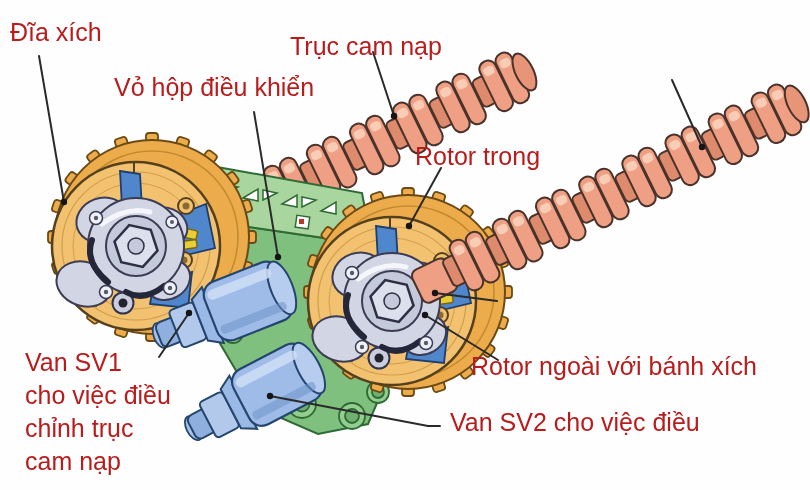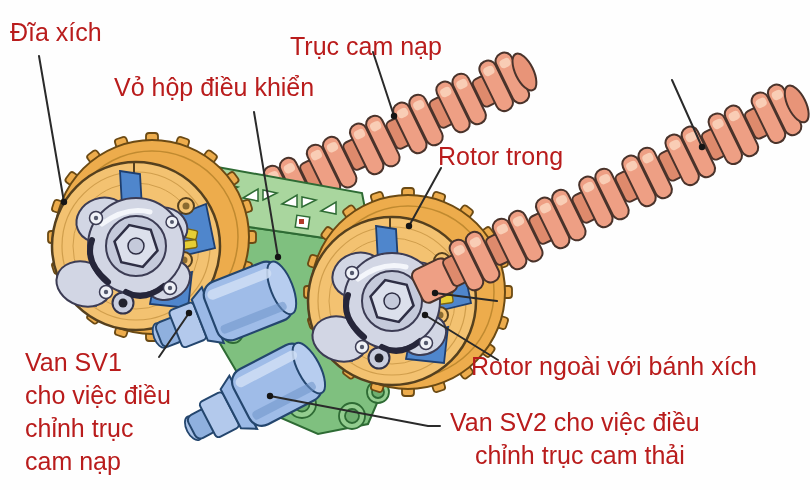--- a/index.html
+++ b/index.html
@@ -217,28 +217,27 @@
     <g>
       <polyline points="270,396 428,426 440,426"></polyline>
           <circle cx="270" cy="396" r="3.2" fill="#151515" stroke="none"></circle>
     </g>
   </g>
 </svg>
 
 <div class="lbl" style="left:10px;top:16px">Đĩa xích</div>
 <div class="lbl" style="left:290px;top:30px">Trục cam nạp</div>
 <div class="lbl" style="left:114px;top:71px">Vỏ hộp điều khiển</div>
-<div class="lbl" style="left:438px;top:140px">Rotor trong</div>
+<div class="lbl" style="left:415px;top:140px">Rotor trong</div>
 <div class="lbl" style="left:471px;top:350px">Rotor ngoài với bánh xích</div>
 
 <div class="lbl" style="left:25px;top:346px">
   <div>Van SV1</div>
   <div>cho việc điều</div>
   <div>chỉnh trục</div>
   <div>cam nạp</div>
 </div>
 
 <div class="lbl" style="left:450px;top:406px">
   <div>Van SV2 cho việc điều</div>
-  <div class="indent">chỉnh trục cam thải</div>
 </div>
 
 </div>
 
 </body></html>

